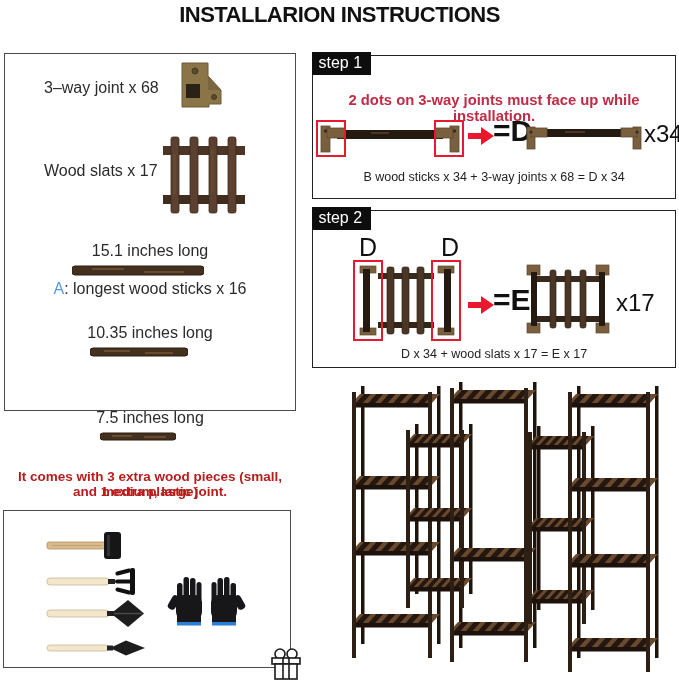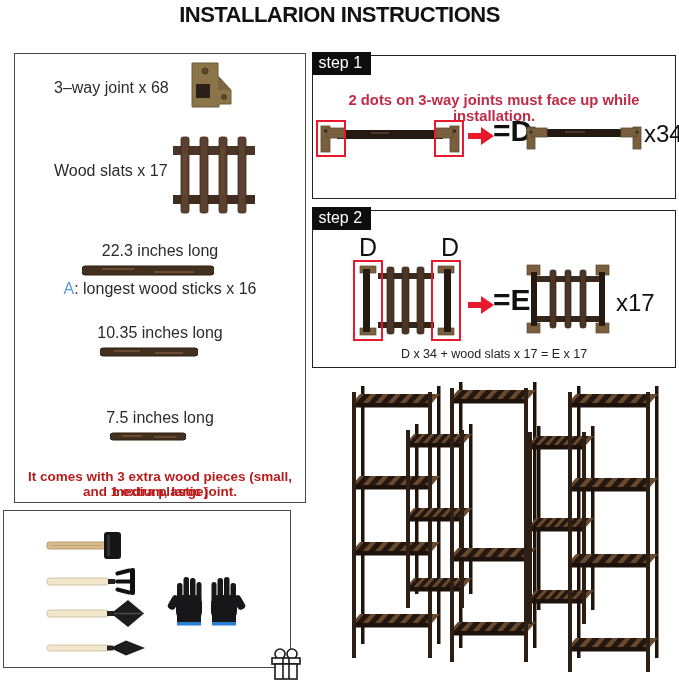--- a/index.html
+++ b/index.html
@@ -2,21 +2,21 @@
 <html><head>
 <meta charset="utf-8">
 <style>
   html,body{margin:0;padding:0;background:#fff;}
   .page{position:relative;width:679px;height:681px;background:#fff;overflow:hidden;
         font-family:"Liberation Sans", sans-serif;color:#2a2a2a;}
   .title{position:absolute;top:2px;left:0;width:679px;text-align:center;
          font-size:22px;font-weight:900;letter-spacing:-0.5px;color:#111;}
   
   .panel{position:absolute;border:1.5px solid #4a4a4a;background:#fff;box-sizing:border-box;}
-  .parts{left:14px;top:53px;width:292px;height:450px;}
+  .parts{left:4px;top:53px;width:292px;height:358px;}
   .tools{left:3px;top:510px;width:288px;height:158px;}
   .abs{position:absolute;}
   .ptext{position:absolute;font-size:16px;color:#2b2b2b;white-space:nowrap;}
   .centered{left:0;width:100%;text-align:center;}
   .la{color:#5b9bd5;} .lb{color:#e8c54a;} .lc{color:#7ecb7e;}
   .note{position:absolute;left:0;width:100%;text-align:center;font-size:13.5px;
         font-weight:600;color:#b91c1c;}
   
   .stepbox{position:absolute;border:1.5px solid #222;background:#fff;box-sizing:border-box;}
   .step1{left:312px;top:55px;width:364px;height:144px;}
@@ -57,21 +57,21 @@
       <g fill="#5d4130" stroke="#3a2a1c" stroke-width="0.8">
         <rect x="8" y="3" width="8" height="76" rx="2"></rect>
         <rect x="27" y="3" width="8" height="76" rx="2"></rect>
         <rect x="46" y="3" width="8" height="76" rx="2"></rect>
         <rect x="65" y="3" width="8" height="76" rx="2"></rect>
       </g>
       <rect x="10" y="20" width="3" height="40" fill="#6a4c32" opacity="0.6"></rect>
       <rect x="48" y="15" width="3" height="44" fill="#6a4c32" opacity="0.6"></rect>
     </svg>
 
-    <div class="ptext centered" style="top:188px;">22.3 inches long</div>
+    <div class="ptext centered" style="top:188px;">15.1 inches long</div>
     <svg class="abs" style="left:67px;top:211px;" width="132" height="11" viewBox="0 0 132 11">
       <rect x="0" y="1" width="132" height="9" rx="3" fill="#44301e" stroke="#2c1e10"></rect>
       <rect x="20" y="3" width="32" height="2" fill="#6a4c32"></rect>
       <rect x="72" y="6" width="40" height="2" fill="#6a4c32"></rect>
     </svg>
     <div class="ptext centered" style="top:226px;">
       <span class="la">A</span><span>: longest wood sticks x 16</span>
     </div>
 
     <div class="ptext centered" style="top:270px;">10.35 inches long</div>
@@ -194,20 +194,21 @@
         <rect x="6" y="12" width="16" height="9"></rect>
         <rect x="108" y="11" width="8" height="22"></rect>
         <rect x="96" y="12" width="16" height="9"></rect>
       </g>
       <circle cx="6" cy="16" r="1.6" fill="#3a2e1c"></circle>
       <circle cx="112" cy="16" r="1.6" fill="#3a2e1c"></circle>
     </svg>
 
     <div class="bigcount" style="left:331px;top:64px;">x34</div>
 
+    <div class="caption" style="top:114px;">B wood sticks x 34 + 3-way joints x 68 = D x 34</div>
   </div>
 
   <div class="stepbox step2">
     <div class="steplabel">step 2</div>
 
     <div class="dlabel" style="left:46px;top:22px;">D</div>
     <div class="dlabel" style="left:128px;top:22px;">D</div>
 
     <svg class="abs" style="left:37px;top:48px;" width="114" height="84" viewBox="0 0 114 84">
 

